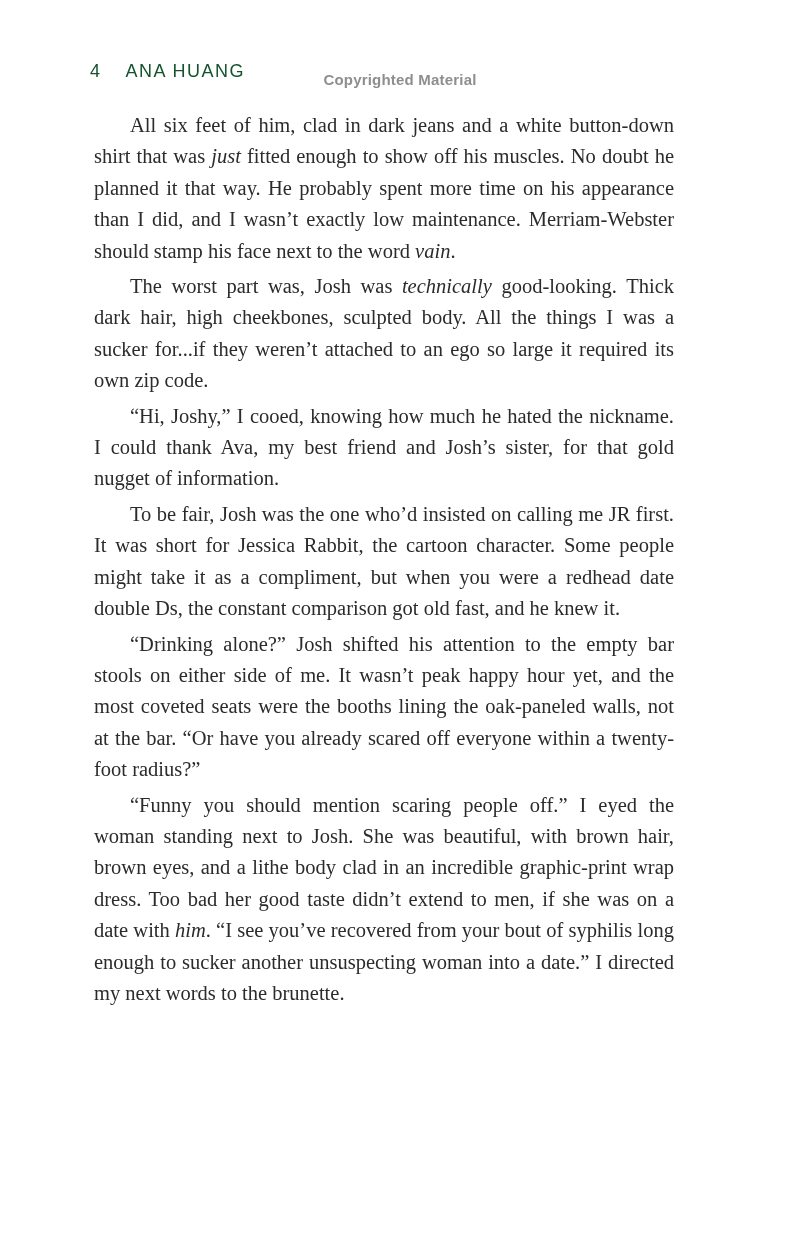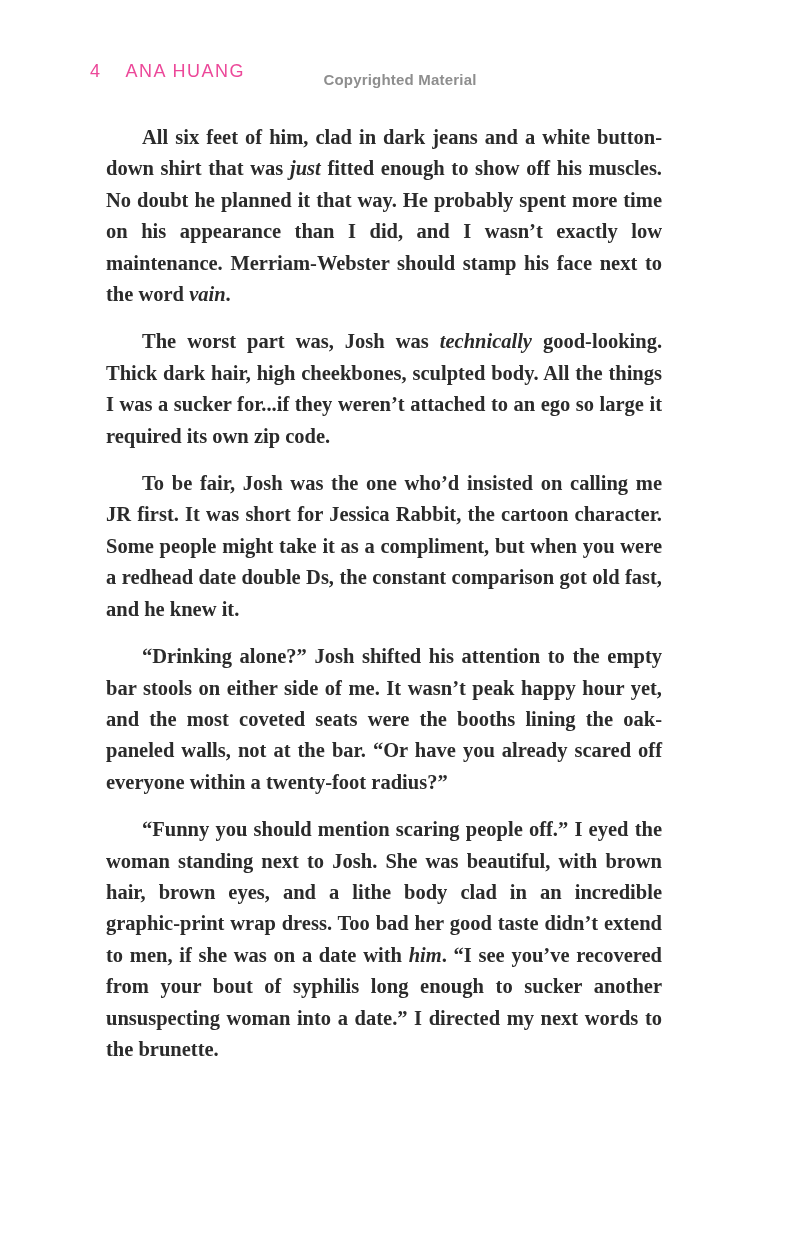--- a/index.html
+++ b/index.html
@@ -28,62 +28,62 @@
   }
   .copyright.top { top: 27px; }
   .copyright.bottom { top: 1192px; }
   .running-header {
     position: absolute;
     top: 61px;
     left: 90px;
     font-family: "Liberation Sans", sans-serif;
     font-size: 18px;
     font-weight: 400;
-    color: #ec4899;
+    color: #14532d;
     letter-spacing: 1.5px;
   }
   .running-header .page-num {
     display: inline-block;
     margin-right: 24px;
   }
   .body-text {
     position: absolute;
     top: 106px;
     left: 90px;
     width: 588px;
     font-family: "Liberation Serif", "DejaVu Serif", serif;
     font-size: 20.5px;
     line-height: 31.4px;
     color: #2b2b2b;
     text-align: justify;
   }
   .body-text p {
-    margin: 16px;
+    margin: 4px;
     padding: 0;
     text-indent: 36px;
-    font-weight: bold;
   }
   .body-text em {
     font-style: italic;
   }
 </style>
 </head>
 <body>
 
 <div class="page">
 
   <div class="copyright top">Copyrighted Material</div>
 
   <div class="running-header">
     <span class="page-num">4</span><span class="author">ANA HUANG</span>
   </div>
 
   <div class="body-text" id="body-text">
       <p><span>All six feet of him, clad in dark jeans and a white button-down shirt that was </span><em>just</em><span> fitted enough to show off his muscles. No doubt he planned it that way. He probably spent more time on his appearance than I did, and I wasn’t exactly low maintenance. Merriam-Webster should stamp his face next to the word </span><em>vain</em><span>.</span></p>
       <p><span>The worst part was, Josh was </span><em>technically</em><span> good-looking. Thick dark hair, high cheekbones, sculpted body. All the things I was a sucker for...if they weren’t attached to an ego so large it required its own zip code.</span></p>
+      <p><span>“Hi, Joshy,” I cooed, knowing how much he hated the nickname. I could thank Ava, my best friend and Josh’s sister, for that gold nugget of information.</span></p>
       <p><span>To be fair, Josh was the one who’d insisted on calling me JR first. It was short for Jessica Rabbit, the cartoon character. Some people might take it as a compliment, but when you were a redhead date double Ds, the constant comparison got old fast, and he knew it.</span></p>
       <p><span>“Drinking alone?” Josh shifted his attention to the empty bar stools on either side of me. It wasn’t peak happy hour yet, and the most coveted seats were the booths lining the oak-paneled walls, not at the bar. “Or have you already scared off everyone within a twenty-foot radius?”</span></p>
       <p><span>“Funny you should mention scaring people off.” I eyed the woman standing next to Josh. She was beautiful, with brown hair, brown eyes, and a lithe body clad in an incredible graphic-print wrap dress. Too bad her good taste didn’t extend to men, if she was on a date with </span><em>him</em><span>. “I see you’ve recovered from your bout of syphilis long enough to sucker another unsuspecting woman into a date.” I directed my next words to the brunette.</span></p>
     </div>
 
   <div class="copyright bottom">Copyrighted Material</div>
 
 </div>
 
 </body></html>

